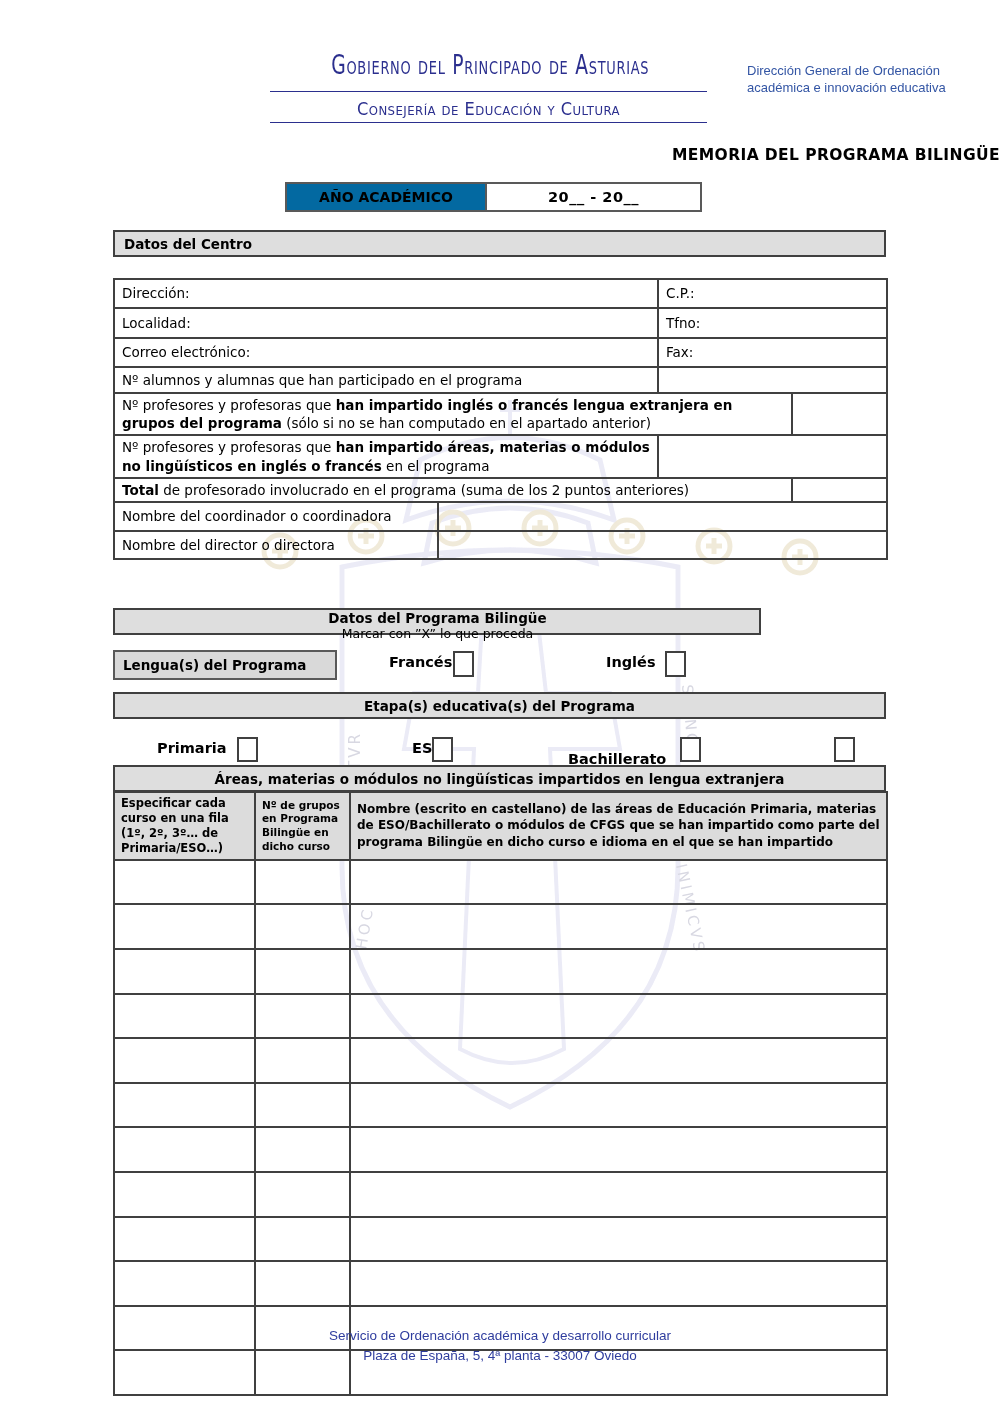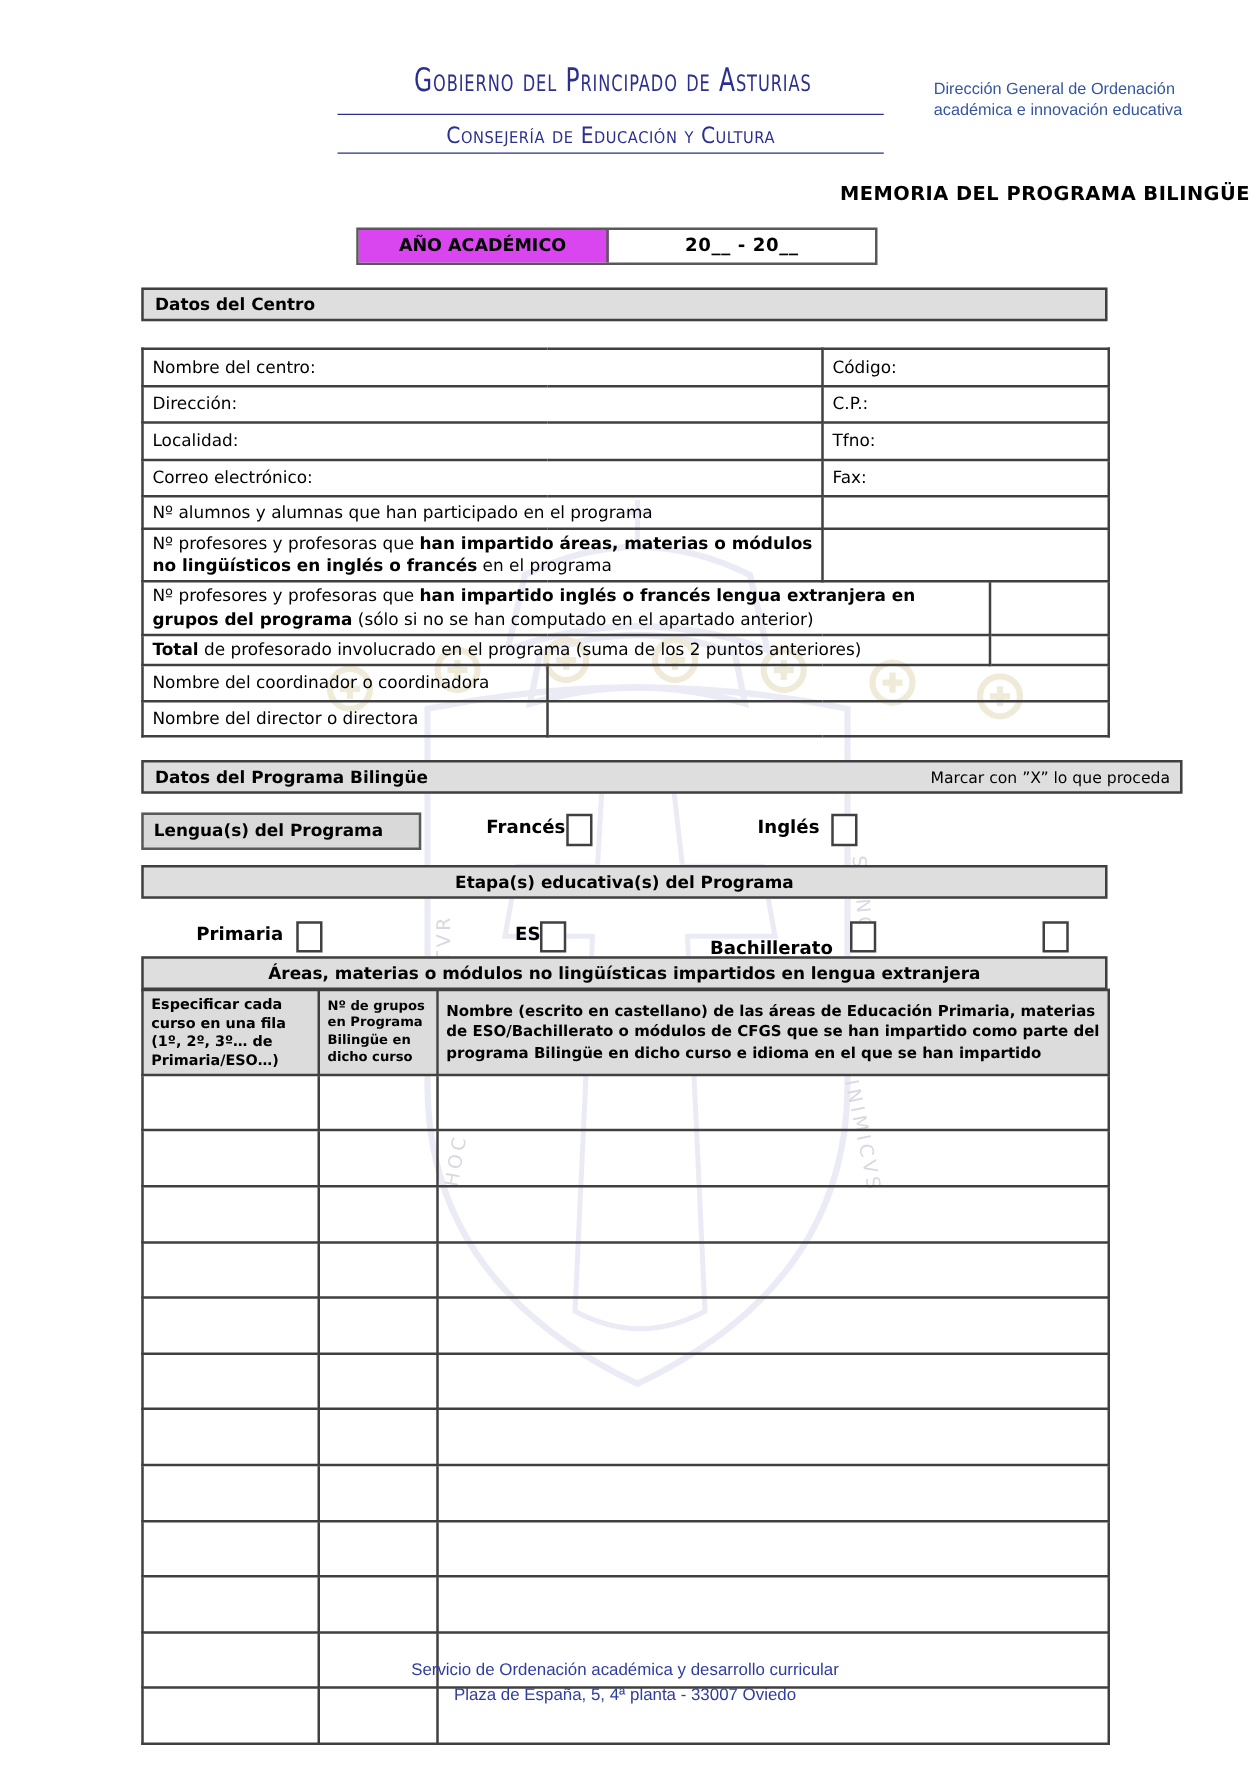--- a/index.html
+++ b/index.html
@@ -17,32 +17,32 @@
     transform:scaleX(.9);transform-origin:center;}
   .directorate{left:747px;top:62px;width:200px;font-family:"Liberation Sans",sans-serif;
     font-size:13px;line-height:17px;color:#3355A4;}
 
   .doc-title{left:0;top:146px;width:1000px;text-align:right;font-weight:bold;
     font-size:15.5px;letter-spacing:.4px;}
 
   
   .year-box{left:285px;top:182px;width:417px;height:30px;border:2px solid #595959;
     display:flex;box-sizing:border-box;background:#fff;}
-  .year-label{width:198px;background:#d946ef;border-right:2px solid #595959;
+  .year-label{width:198px;background:#0369a1;border-right:2px solid #595959;
     display:flex;align-items:center;justify-content:center;font-weight:bold;font-size:14px;}
   .year-value{flex:1;display:flex;align-items:center;justify-content:center;
     font-weight:bold;font-size:14.5px;letter-spacing:.5px;}
 
   
   .bar{background:#DEDEDE;border:2px solid #404040;box-sizing:border-box;height:27px;
     display:flex;align-items:center;font-size:13.5px;}
   .bar .bold{font-weight:bold;}
   .bar1{left:113px;top:230px;width:773px;padding-left:9px;font-weight:bold;}
-  .bar2{left:113px;top:608px;width:833px;justify-content:space-between;
-    padding-left:9px;padding-right:8px;}
+  .bar2{left:113px;top:608px;width:648px;justify-content:space-between;
+    padding-left:9px;padding-right:8px;flex-direction:column;}
   .bar2 .note{font-size:12.5px;font-weight:normal;}
   .bar3{left:113px;top:692px;width:773px;justify-content:center;font-weight:bold;}
   .bar4{left:113px;top:765px;width:773px;justify-content:center;font-weight:bold;}
 
   
   table{border-collapse:collapse;table-layout:fixed;background:transparent;}
   td,th{border:2px solid #404040;padding:2px 7px;vertical-align:middle;
     font-size:13.5px;overflow:hidden;}
   .t-center{left:113px;top:278px;width:773px;}
   .t-center td{line-height:1.35;}
@@ -146,47 +146,43 @@
   <div class="abs bar bar1">Datos del Centro</div>
 
   <table class="abs t-center">
     <colgroup>
         <col style="width:324px">
         <col style="width:220px">
         <col style="width:134px">
         <col style="width:95px">
       </colgroup>
     <tbody>
-        <tr style="height:30px">
-      <td colspan="2">Nombre del centro:</td>
-      <td colspan="2">Código:</td>
-    </tr>
     <tr style="height:29px">
       <td colspan="2">Dirección:</td>
       <td colspan="2">C.P.:</td>
     </tr>
     <tr style="height:30px">
       <td colspan="2">Localidad:</td>
       <td colspan="2">Tfno:</td>
     </tr>
     <tr style="height:29px">
       <td colspan="2">Correo electrónico:</td>
       <td colspan="2">Fax:</td>
     </tr>
     <tr style="height:26px">
       <td colspan="2">Nº alumnos y alumnas que han participado en el programa</td>
       <td colspan="2" class="empty-cell"></td>
     </tr>
+    <tr style="height:42px">
+      <td colspan="3"><span>Nº profesores y profesoras que </span><b>han impartido inglés o francés lengua extranjera en grupos del programa</b><span> (sólo si no se han computado en el apartado anterior)</span></td>
+      <td class="empty-cell"></td>
+    </tr>
     <tr style="height:41px">
       <td colspan="2"><span>Nº profesores y profesoras que </span><b>han impartido áreas, materias o módulos no lingüísticos en inglés o francés</b><span> en el programa</span></td>
       <td colspan="2" class="empty-cell"></td>
-    </tr>
-    <tr style="height:42px">
-      <td colspan="3"><span>Nº profesores y profesoras que </span><b>han impartido inglés o francés lengua extranjera en grupos del programa</b><span> (sólo si no se han computado en el apartado anterior)</span></td>
-      <td class="empty-cell"></td>
     </tr>
     <tr style="height:24px">
       <td colspan="3"><b>Total</b><span> de profesorado involucrado en el programa (suma de los 2 puntos anteriores)</span></td>
       <td class="empty-cell"></td>
     </tr>
     <tr style="height:29px">
       <td>Nombre del coordinador o coordinadora</td>
       <td colspan="3" class="empty-cell"></td>
     </tr>
     <tr style="height:28px">

